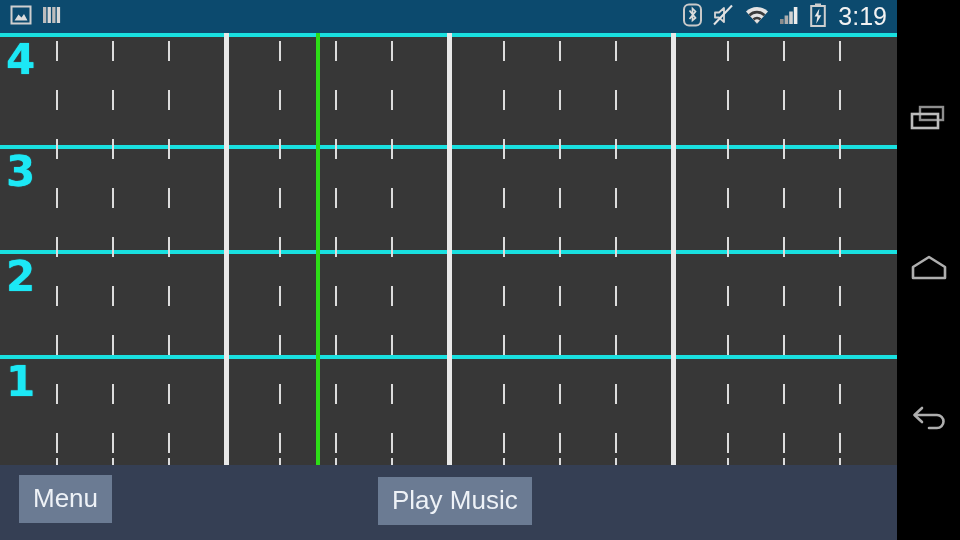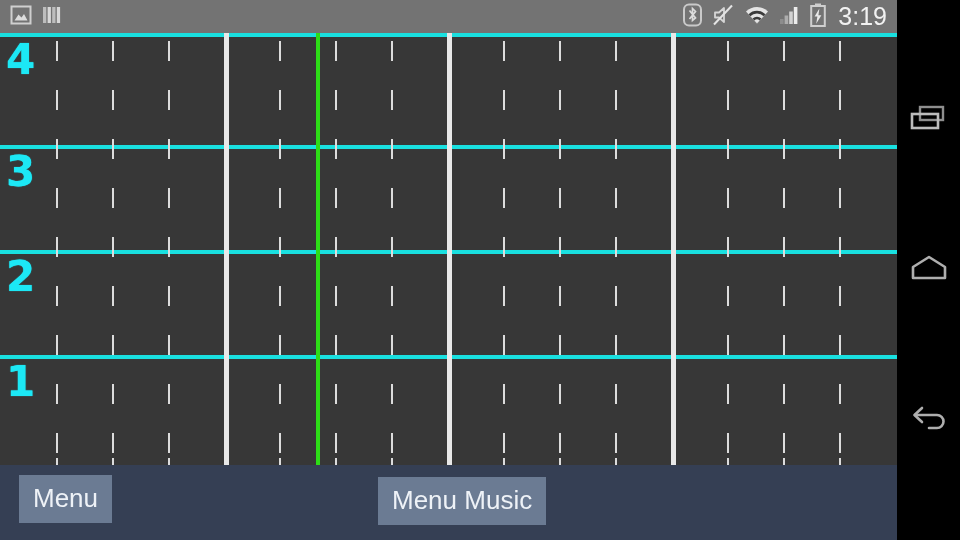--- a/index.html
+++ b/index.html
@@ -7,21 +7,21 @@
     width:960px; height:540px;
     background:#000;
     font-family:"Liberation Sans", sans-serif;
     overflow:hidden;
   }
   #app { position:relative; width:960px; height:540px; background:#000; }
 
   
   #status-bar {
     position:absolute; left:0; top:0; width:897px; height:33px;
-    background:#737373;
+    background:#0c4a6e;
     display:flex; align-items:center;
   }
   #status-left { display:flex; align-items:center; gap:10px; padding-left:10px; }
   #status-right {
     margin-left:auto; display:flex; align-items:center; gap:9px;
     padding-right:10px;
   }
   .sicon { display:block; }
   #clock {
     color:#f2f2f2; font-size:25px; line-height:25px;
@@ -295,21 +295,21 @@
 
     <div class="measure-divider" style="left:224px;"></div>
     <div class="measure-divider" style="left:447px;"></div>
     <div class="measure-divider" style="left:671px;"></div>
 
     <div class="playhead" style="left:316px;"></div>
   </div>
 
   <div id="bottom-bar"></div>
   <button class="ctl-btn" id="menu-button">Menu</button>
-  <button class="ctl-btn" id="play-button">Menu Music</button>
+  <button class="ctl-btn" id="play-button">Play Music</button>
 
   <div id="nav-bar">
     <div class="nav-btn" id="nav-recents">
       <span>
         <svg width="44" height="32" viewBox="0 0 44 32">
           <rect x="13" y="5" width="23" height="13" fill="none" stroke="#8e8e8e" stroke-width="2.4"></rect>
           <rect x="5" y="12" width="26" height="14" fill="none" stroke="#bcbcbc" stroke-width="2.6"></rect>
         </svg>
       </span>
     </div>

